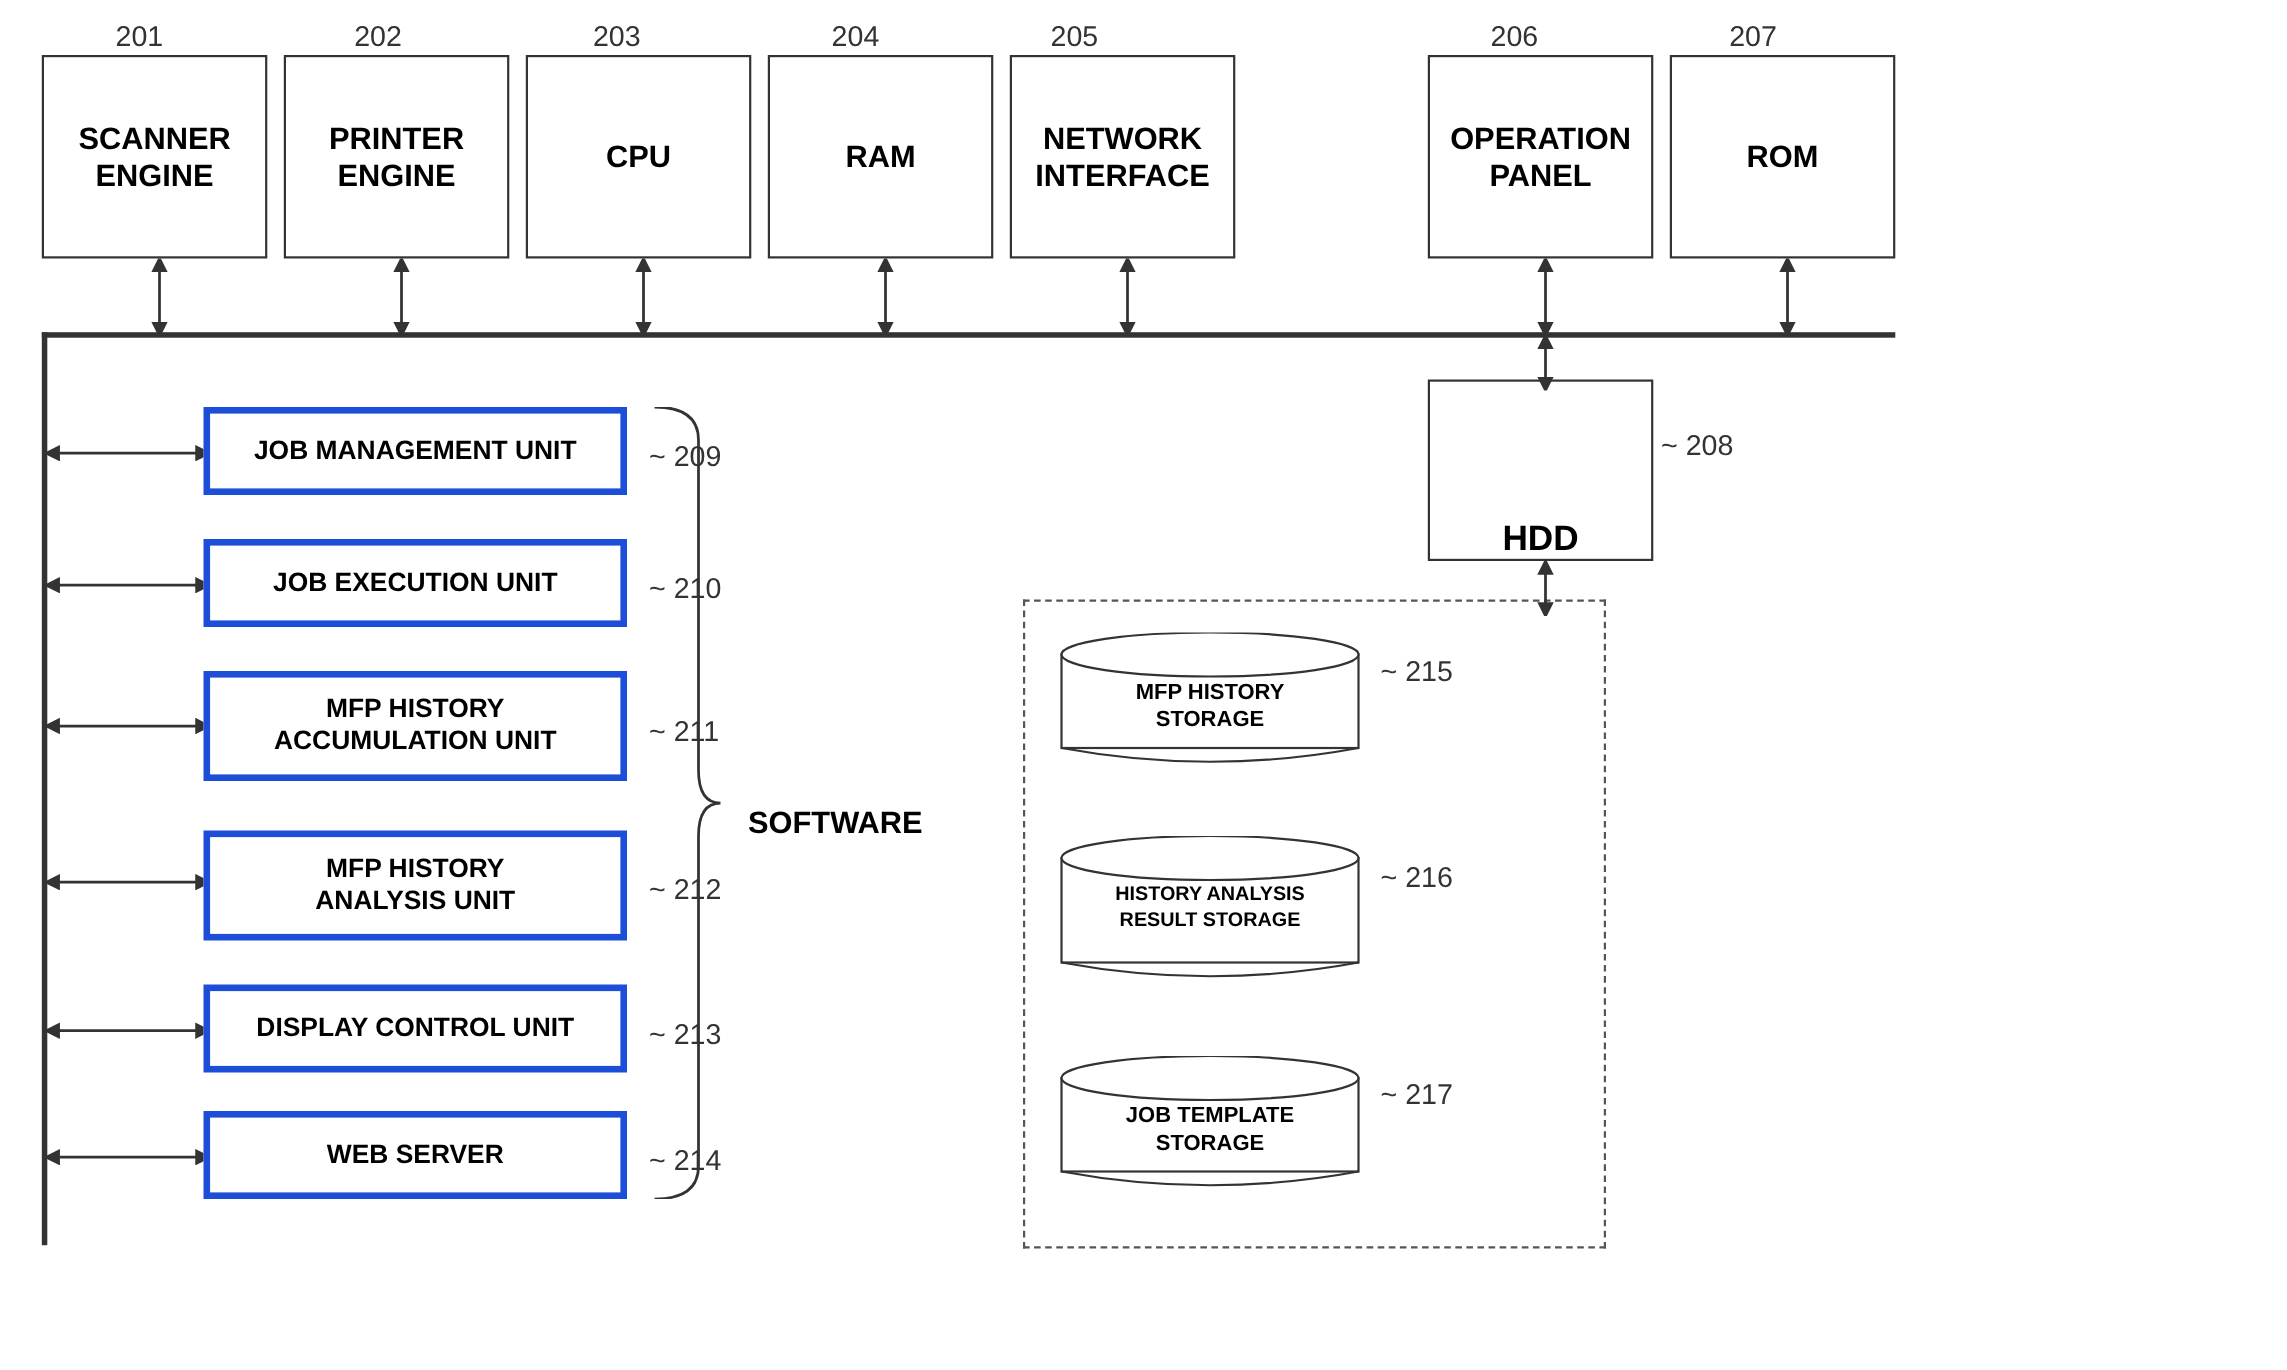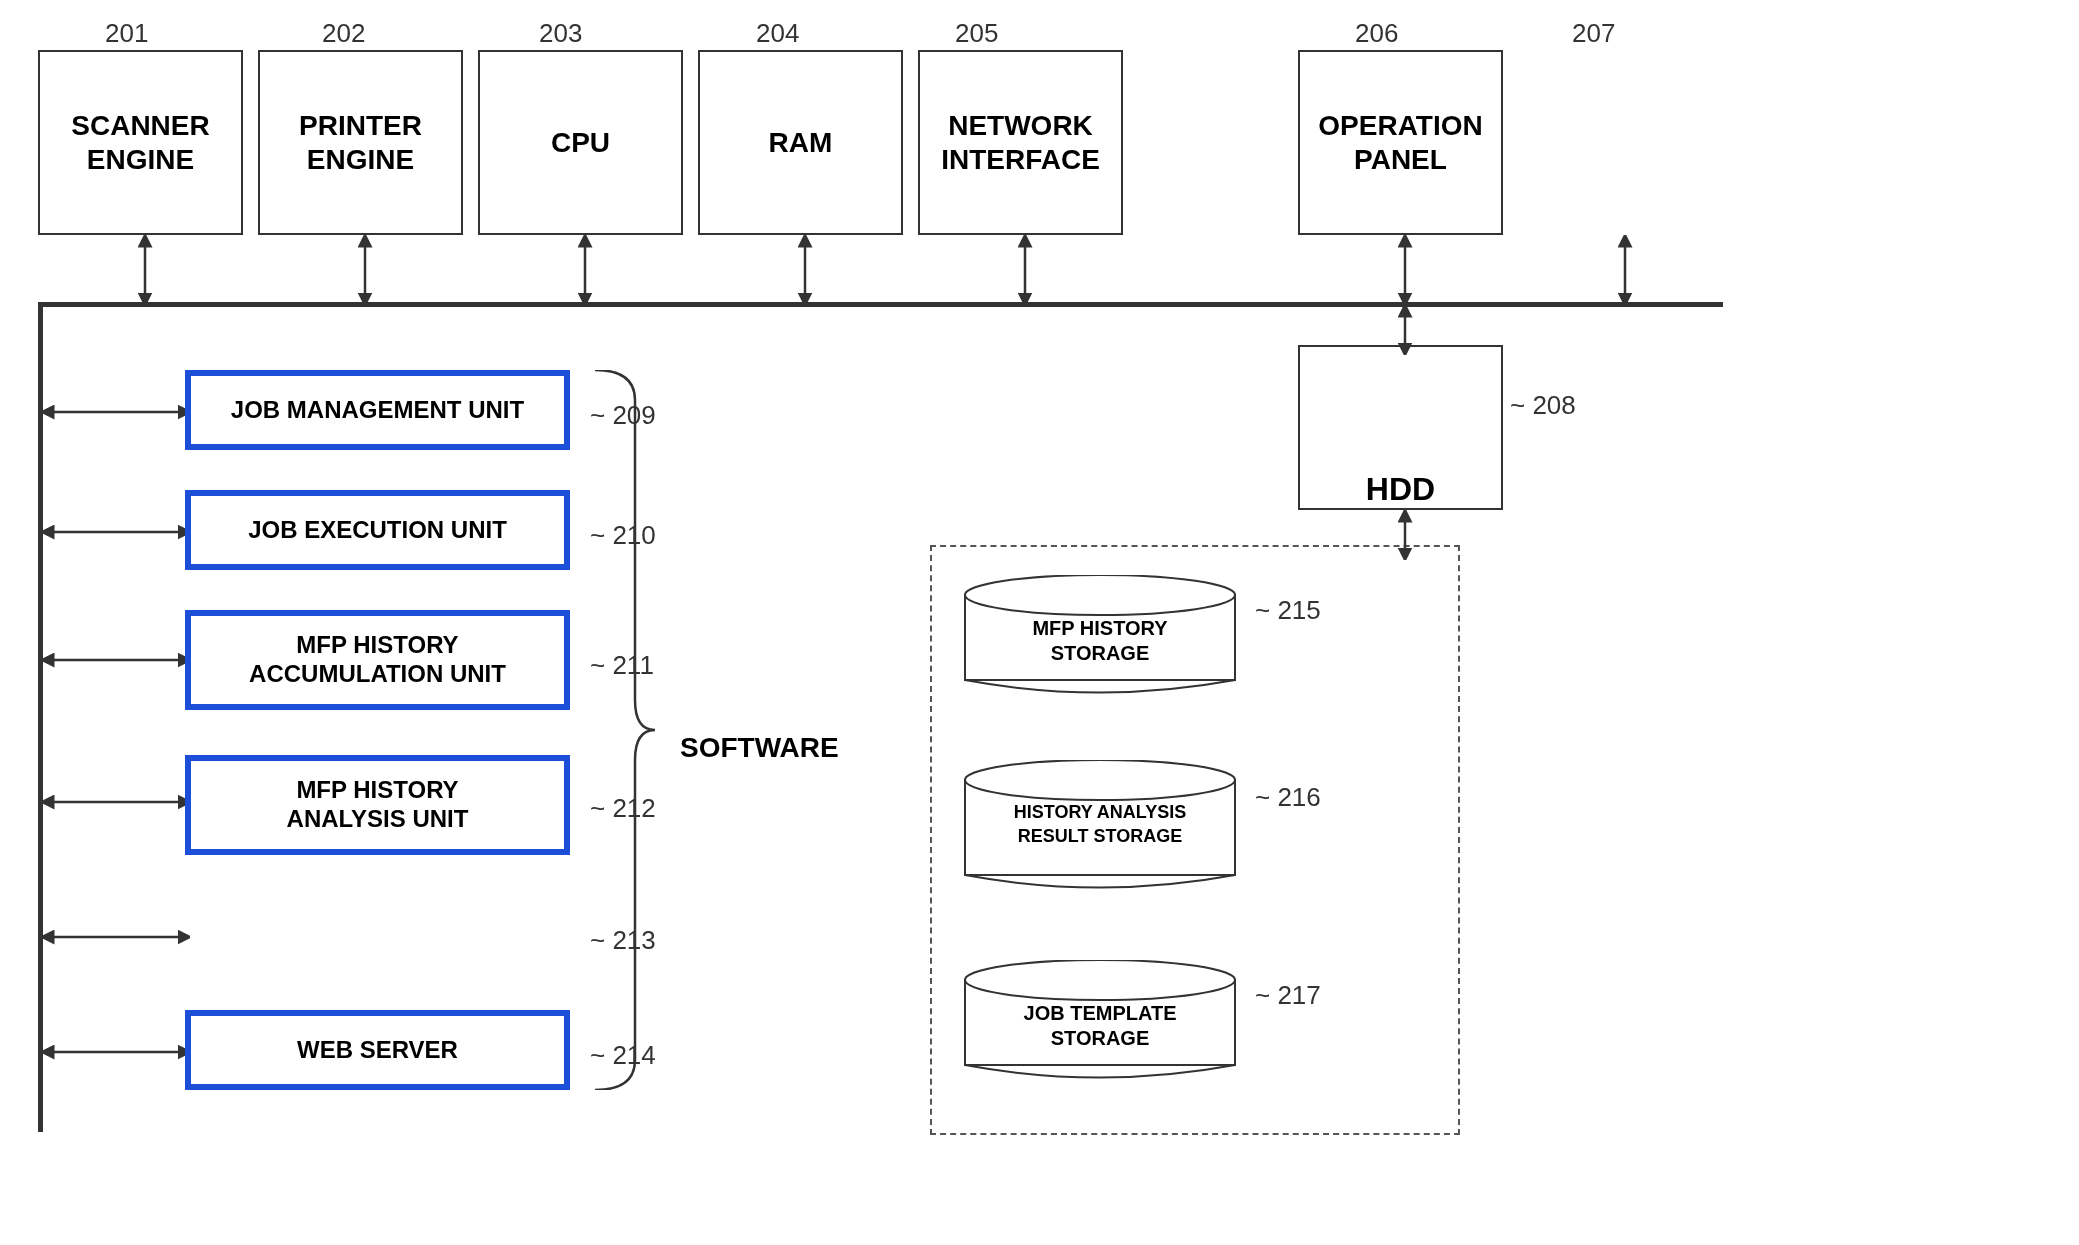--- a/index.html
+++ b/index.html
@@ -111,20 +111,23 @@
     <span>CPU</span>
   </div>
   <div class="component-box" style="left:698px; top:50px; width:205px; height:185px;">
     <span>RAM</span>
   </div>
   <div class="component-box" style="left:918px; top:50px; width:205px; height:185px;">
     <span>NETWORK<br>INTERFACE</span>
   </div>
   <div class="component-box" style="left:1298px; top:50px; width:205px; height:185px;">
     <span>OPERATION<br>PANEL</span>
+  </div>
+  <div class="component-box" style="left:1518px; top:50px; width:205px; height:185px;">
+    <span>ROM</span>
   </div>
 
   <svg style="position:absolute; left:130px; top:235px; width:30px; height:70px;">
     <defs>
       <marker id="arr1" markerWidth="6" markerHeight="6" refX="3" refY="3" orient="auto">
         <path d="M0,0 L6,3 L0,6 Z" fill="#333"></path>
       </marker>
       <marker id="arr2" markerWidth="6" markerHeight="6" refX="3" refY="3" orient="auto-start-reverse">
         <path d="M0,0 L6,3 L0,6 Z" fill="#333"></path>
       </marker>
@@ -188,20 +191,23 @@
     <line x1="5" y1="15" x2="143" y2="15" stroke="#333" stroke-width="2.5" marker-end="url(#arr1)" marker-start="url(#arr2)"></line>
   </svg>
   <div class="sw-box" style="left:185px; top:755px; width:385px; height:100px;">
     <span style="text-align:center;">MFP HISTORY<br>ANALYSIS UNIT</span>
   </div>
   <span class="ref-num" style="left:590px; top:793px;">~ 212</span>
 
   <svg style="position:absolute; left:42px; top:922px; width:148px; height:30px;">
     <line x1="5" y1="15" x2="143" y2="15" stroke="#333" stroke-width="2.5" marker-end="url(#arr1)" marker-start="url(#arr2)"></line>
   </svg>
+  <div class="sw-box" style="left:185px; top:895px; width:385px; height:80px;">
+    <span>DISPLAY CONTROL UNIT</span>
+  </div>
   <span class="ref-num" style="left:590px; top:925px;">~ 213</span>
 
   <svg style="position:absolute; left:42px; top:1037px; width:148px; height:30px;">
     <line x1="5" y1="15" x2="143" y2="15" stroke="#333" stroke-width="2.5" marker-end="url(#arr1)" marker-start="url(#arr2)"></line>
   </svg>
   <div class="sw-box" style="left:185px; top:1010px; width:385px; height:80px;">
     <span>WEB SERVER</span>
   </div>
   <span class="ref-num" style="left:590px; top:1040px;">~ 214</span>
 

